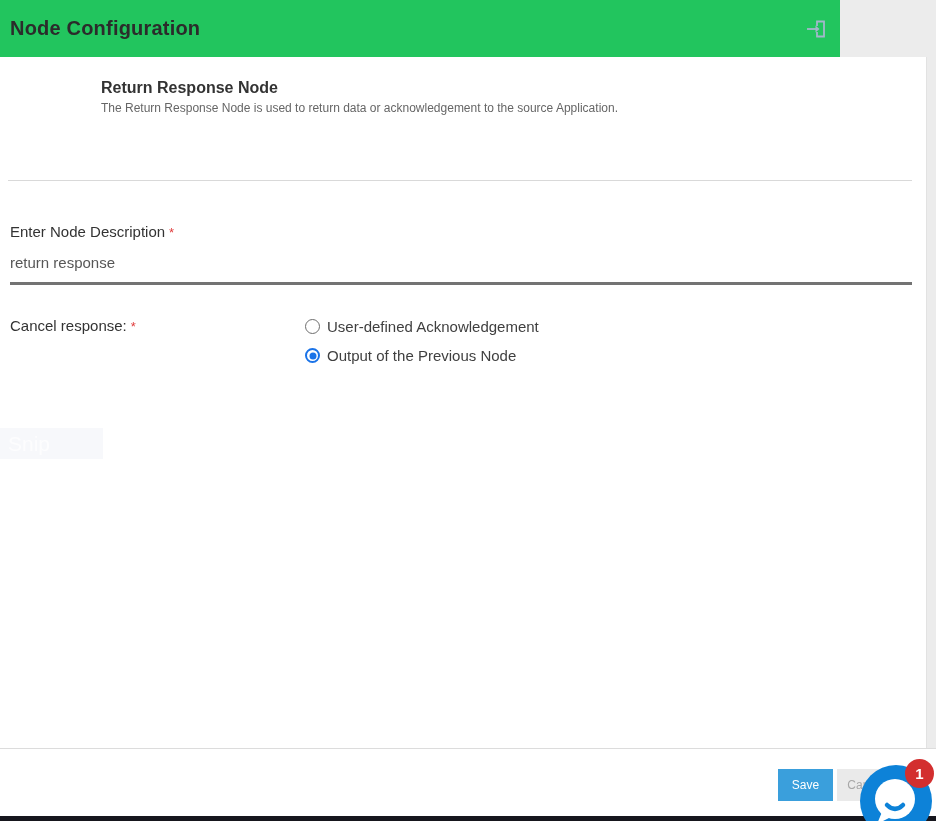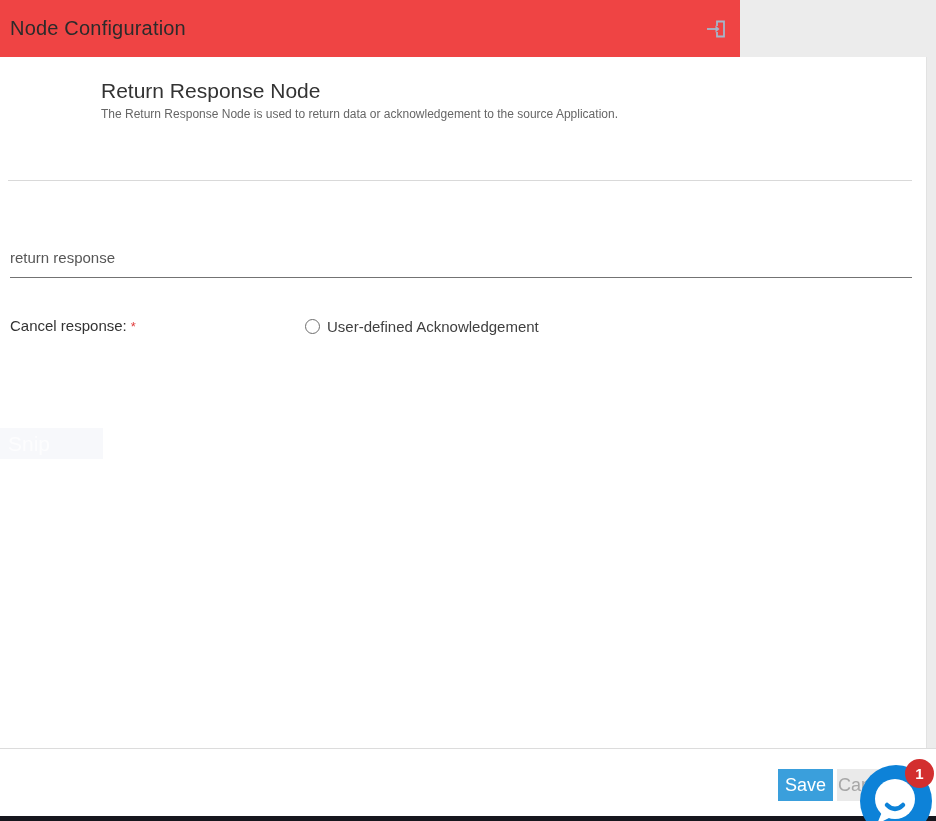--- a/index.html
+++ b/index.html
@@ -6,51 +6,52 @@
   html, body { width: 936px; height: 821px; }
   body {
     position: relative;
     font-family: "Liberation Sans", "DejaVu Sans", sans-serif;
     background: #ececec;
     overflow: hidden;
   }
 
   
   .header {
-    position: absolute; top: 0; left: 0; width: 740px; height: 57px;
-    background: #ef4444;
+    position: absolute; top: 0; left: 0; width: 840px; height: 57px;
+    background: #22c55e;
     display: flex; align-items: center;
     padding: 0 12px 0 10px;
+    font-weight: bold;
   }
   .header-title { font-size: 20px; color: #2b2b2b; letter-spacing: .2px; }
   .exit-icon { margin-left: auto; width: 24px; height: 24px; cursor: pointer; }
 
   
   .panel {
     position: absolute; top: 57px; left: 0; width: 927px; height: 691px;
     background: #ffffff;
     border-right: 1px solid #e2e2e2;
   }
 
   .intro { position: absolute; top: 22px; left: 101px; }
-  .intro-title { font-size: 21px; font-weight: normal; color: #333333; }
+  .intro-title { font-size: 16px; font-weight: bold; color: #333333; }
   .intro-desc { margin-top: 4px; font-size: 12px; color: #666666; }
 
   .section-divider {
     position: absolute; top: 123px; left: 8px; width: 904px; height: 0;
     border-top: 1px solid #d9d9d9;
   }
 
   .field { position: absolute; top: 166px; left: 10px; width: 902px; }
   .field-label { font-size: 15px; color: #333333; }
   .required { color: #e03c3c; font-size: 13px; margin-left: 4px; }
   .field-value {
-    margin-top: 26px; padding-bottom: 11px;
+    margin-top: 13px; padding-bottom: 11px;
     font-size: 15px; color: #575757;
-    border-bottom: 1px solid #737373;
+    border-bottom: 3px solid #737373;
     width: 100%;
     background: transparent; outline: none; border-top: none; border-left: none; border-right: none;
     font-family: "Liberation Sans", "DejaVu Sans", sans-serif;
   }
 
   .choose-label { position: absolute; top: 260px; left: 10px; font-size: 15px; color: #333333; }
 
   .radio-group {
     position: absolute; top: 261px; left: 305px;
     display: flex; flex-direction: column; gap: 12px;
@@ -82,21 +83,21 @@
   .footer-divider {
     position: absolute; top: 748px; left: 0; width: 936px; height: 0;
     border-top: 1px solid #dcdcdc;
   }
   .footer {
     position: absolute; top: 749px; left: 0; width: 936px; height: 67px;
     background: #ffffff;
   }
   .btn {
     position: absolute; top: 20px; height: 32px;
-    border: none; font-size: 18px; cursor: pointer;
+    border: none; font-size: 12px; cursor: pointer;
     font-family: "Liberation Sans", "DejaVu Sans", sans-serif;
   }
   .btn-save { left: 778px; width: 55px; background: #3a9fdc; color: #ffffff; }
   .btn-cancel { left: 837px; width: 58px; background: #eaeaea; color: #a7a7a7; }
 
   .bottom-bar {
     position: absolute; top: 816px; left: 0; width: 936px; height: 5px;
     background: #16161d;
   }
 
@@ -129,31 +130,38 @@
 <div class="panel">
 
   <div class="intro">
     <div class="intro-title">Return Response Node</div>
     <div class="intro-desc">The Return Response Node is used to return data or acknowledgement to the source Application.</div>
   </div>
 
   <div class="section-divider"></div>
 
   <div class="field">
+    <div>
+      <span class="field-label">Enter Node Description</span><span class="required">*</span>
+    </div>
     <input class="field-value" type="text" value="return response" style="">
   </div>
 
   <div class="choose-label">
     <span>Cancel response:</span><span class="required">*</span>
   </div>
 
   <div class="radio-group">
     <div class="radio-row">
       <span class="radio-circle"></span>
       <span class="radio-label">User-defined Acknowledgement</span>
+    </div>
+    <div class="radio-row checked">
+      <span class="radio-circle"></span>
+      <span class="radio-label">Output of the Previous Node</span>
     </div>
   </div>
 
 </div>
 
 <div class="snip-overlay">
   <span>Snip</span>
 </div>
 
 <div class="footer-divider"></div>

